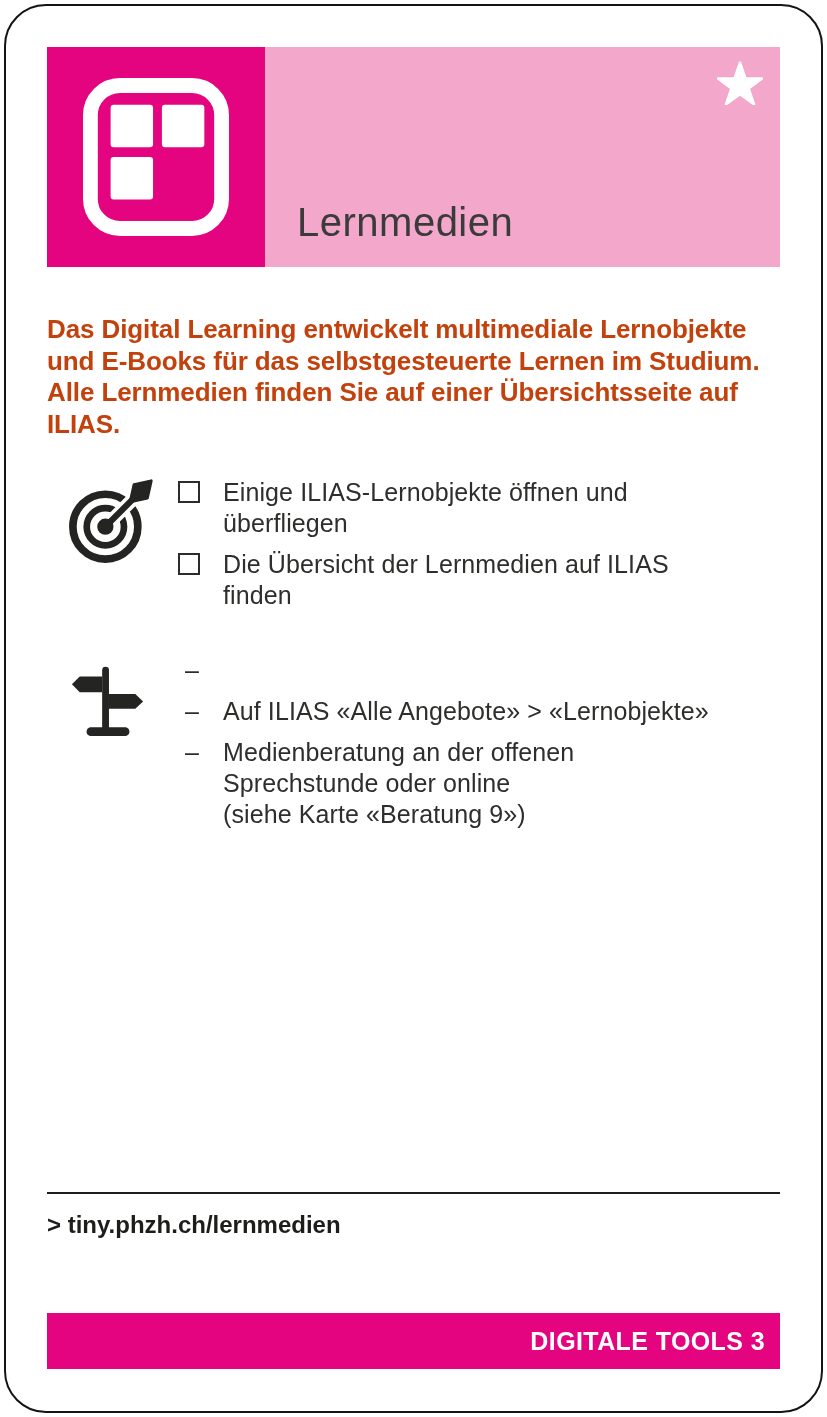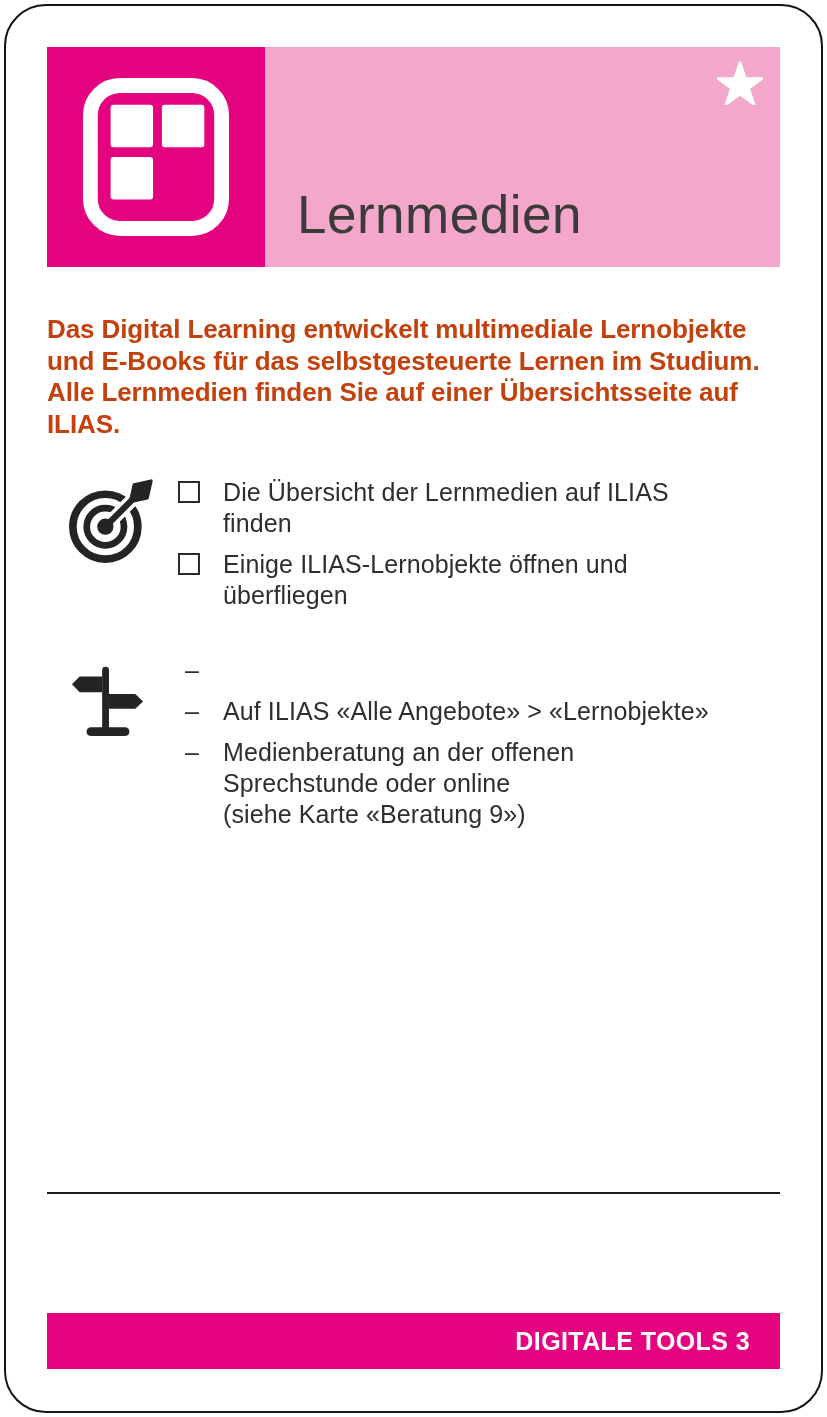--- a/index.html
+++ b/index.html
@@ -6,21 +6,21 @@
   .canvas{position:relative;width:827px;height:1417px;background:#fff;overflow:hidden;
           font-family:"Liberation Sans", sans-serif;}
   .card-frame{position:absolute;left:4px;top:4px;width:819px;height:1409px;
               box-sizing:border-box;border:2.5px solid #141414;border-radius:42px;background:#fff;}
   
   .header{position:absolute;left:47px;top:47px;width:733px;height:220px;display:flex;}
   .icon-block{width:218px;height:220px;background:#e5047f;flex:none;
               display:flex;align-items:center;justify-content:center;}
   .banner{flex:1;background:#f3a7cb;position:relative;}
   .star{position:absolute;top:14px;right:17px;}
-  .title{position:absolute;left:32px;bottom:22px;font-size:53px;font-weight:400;
+  .title{position:absolute;left:32px;bottom:22px;font-size:40px;font-weight:400;
          color:#3b3b3b;letter-spacing:0.5px;}
   
   .intro{position:absolute;left:47px;top:314px;width:740px;font-size:26px;font-weight:bold;
          line-height:31.5px;color:#c2410c;white-space:pre-line;letter-spacing:-0.1px;}
   
   .section{position:absolute;left:47px;width:736px;display:flex;align-items:flex-start;}
   .section.goals{top:477px;}
   .section.directions{top:655px;}
   .icon-col{width:131px;flex:none;display:flex;justify-content:center;}
   .list{flex:1;min-width:0;}
@@ -31,21 +31,21 @@
         line-height:31px;color:#2c2c2a;}
   .item-text{font-size:25px;line-height:31px;color:#2e2e2c;white-space:pre-line;
              letter-spacing:0.1px;}
   
   .divider{position:absolute;left:47px;top:1192px;width:733px;height:2px;background:#1c1c1c;}
   .links{position:absolute;left:47px;top:1209px;font-size:24px;font-weight:bold;
          line-height:31px;color:#1d1d1b;}
   .link{cursor:pointer;}
   .footer{position:absolute;left:47px;top:1313px;width:733px;height:56px;background:#e5047f;
           box-sizing:border-box;display:flex;align-items:center;justify-content:flex-end;
-          padding-right:30px;color:#fff;font-size:25px;font-weight:bold;letter-spacing:0.4px;}
+          padding-right:15px;color:#fff;font-size:25px;font-weight:bold;letter-spacing:0.4px;}
 </style>
 </head>
 <body>
 
 <div class="canvas">
   <div class="card-frame"></div>
 
   <div class="header">
     <div class="icon-block">
       <svg width="146" height="158" viewBox="0 0 148 160">
@@ -75,27 +75,27 @@
         <circle cx="40" cy="52" r="19.5" fill="none" stroke="#242422" stroke-width="7"></circle>
         <line x1="44" y1="48" x2="96" y2="-4" stroke="#ffffff" stroke-width="14"></line>
         <circle cx="40" cy="52" r="8.5" fill="#242422"></circle>
         <line x1="42" y1="50" x2="78" y2="14" stroke="#242422" stroke-width="6.5" stroke-linecap="round"></line>
         <path d="M66 26 L70 8 L88 4 L84 22 Z" fill="#242422" stroke="#242422" stroke-width="3" stroke-linejoin="round"></path>
       </svg>
     </div>
     <div class="list">
       <div class="item">
         <span class="checkbox"></span>
-        <div class="item-text">Die Übersicht der Lernmedien auf ILIAS
-finden</div>
+        <div class="item-text">Einige ILIAS-Lernobjekte öffnen und
+überfliegen</div>
       </div>
       <div class="item">
         <span class="checkbox"></span>
-        <div class="item-text">Einige ILIAS-Lernobjekte öffnen und
-überfliegen</div>
+        <div class="item-text">Die Übersicht der Lernmedien auf ILIAS
+finden</div>
       </div>
     </div>
   </div>
 
   <div class="section directions">
     <div class="icon-col">
       <svg width="78" height="82" viewBox="0 0 80 84" style="margin-right:10px;margin-top:2px;">
         <rect x="34" y="10" width="7" height="70" rx="3.5" fill="#242422"></rect>
         <rect x="18" y="72" width="44" height="9" rx="4.5" fill="#242422"></rect>
         <path d="M34 20 L11 20 L3 28 L11 36 L34 36 Z" fill="#242422"></path>
@@ -114,18 +114,19 @@
         <span class="dash">–</span>
         <div class="item-text">Medienberatung an der offenen
 Sprechstunde oder online
 (siehe Karte «Beratung 9»)</div>
       </div>
     </div>
   </div>
 
   <div class="divider"></div>
   <div class="links">
+    <div class="link">&gt; tiny.phzh.ch/lernmedien</div>
   </div>
 
   <div class="footer">
     <span>DIGITALE TOOLS 3</span>
   </div>
 </div>
 
 </body></html>

